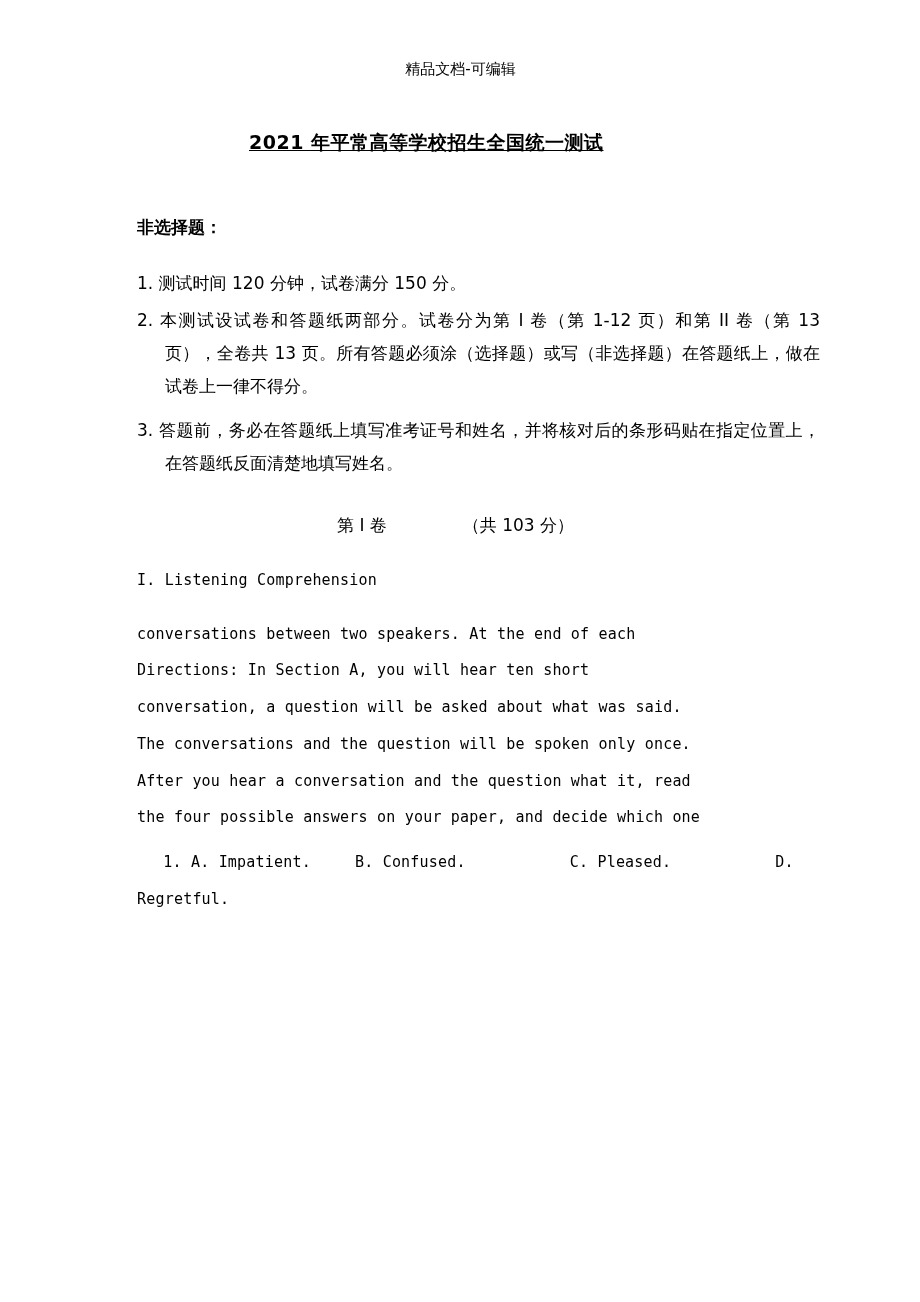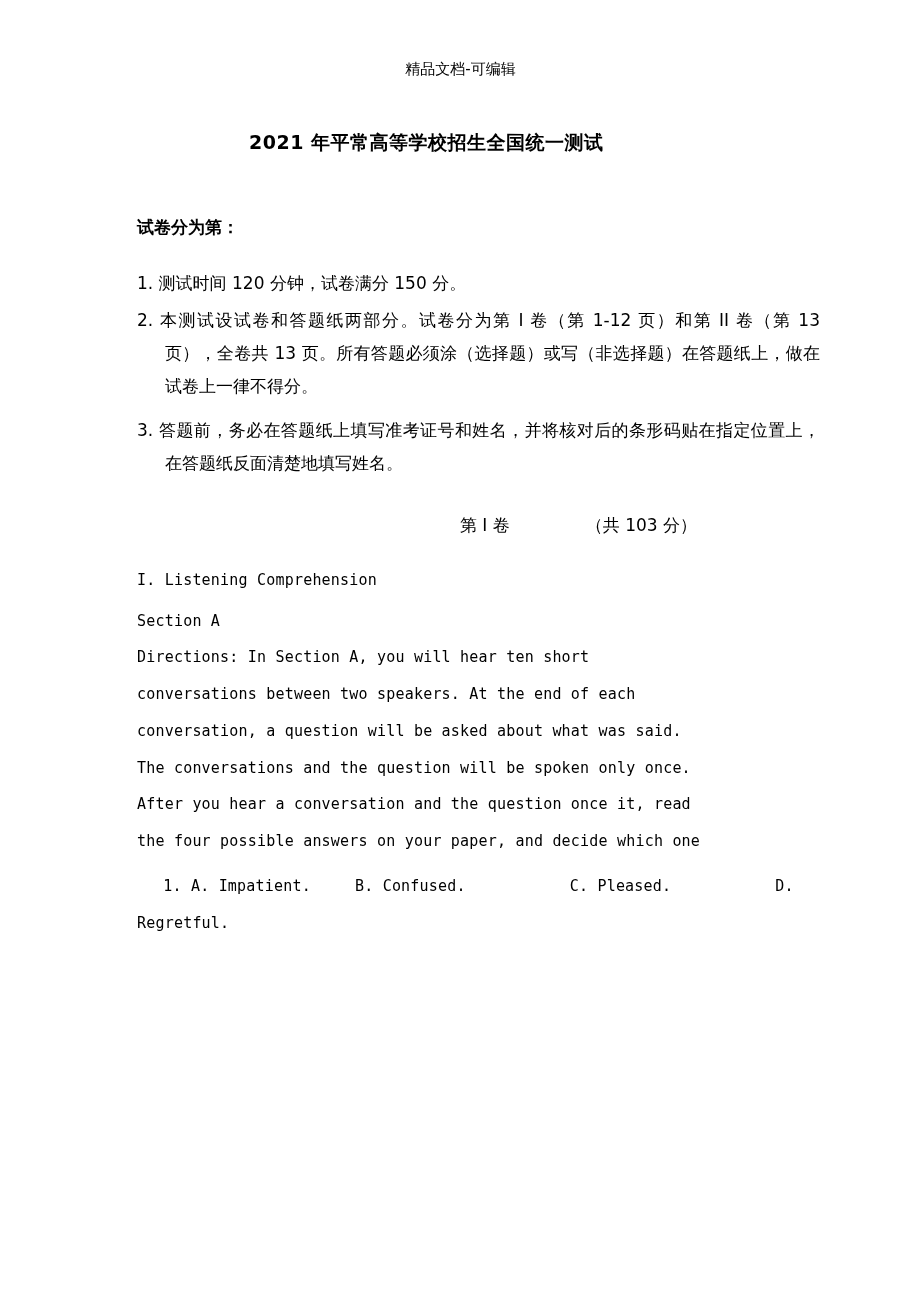--- a/index.html
+++ b/index.html
@@ -30,20 +30,21 @@
     padding-right: 36px;
     font-family: "DejaVu Sans", sans-serif;
   }
   .doc-title {
     font-size: 19px;
     font-weight: bold;
     margin: 0 0 60px 0;
     padding-left: 112px;
     letter-spacing: 0.5px;
     font-family: "DejaVu Sans", sans-serif;
+    text-decoration: underline;
   }
   .notice-head {
     font-size: 17px;
     font-weight: bold;
     margin: 0 0 28px 0;
     font-family: "DejaVu Sans", sans-serif;
   }
   .notice-item {
     font-size: 17px;
     line-height: 1.95;
@@ -55,70 +56,68 @@
     font-family: "DejaVu Sans", sans-serif;
   }
   .notice-item.tight {
     margin-bottom: 4px;
   }
   .section-heading {
     font-size: 17px;
     margin: 34px 0 28px 0;
     padding-left: 200px;
     font-family: "DejaVu Sans", sans-serif;
-    text-align: center;
   }
   .section-heading .gap {
     display: inline-block;
     width: 76px;
   }
   .en {
     font-family: "DejaVu Sans Mono", monospace;
     font-size: 15px;
     line-height: 2.05;
     margin: 0 0 6px 0;
     letter-spacing: 0.2px;
   }
   .en.part-title {
-    margin-bottom: 10px;
+    margin-bottom: 23px;
   }
   .en.q-line {
     margin-top: 14px;
     text-align: center;
   }
   .q-opt-gap-1 { display: inline-block; width: 44px; }
   .q-opt-gap-2 { display: inline-block; width: 104px; }
 </style>
 </head>
 <body>
 
 <div class="page">
 
   <div class="watermark">精品文档-可编辑</div>
 
   <h1 class="doc-title">2021 年平常高等学校招生全国统一测试</h1>
 
-  <div class="notice-head">试卷分为第：</div>
+  <div class="notice-head">非选择题：</div>
 
   <p class="notice-item tight">1. 测试时间 120 分钟，试卷满分 150 分。</p>
   <p class="notice-item">2. 本测试设试卷和答题纸两部分。试卷分为第 I 卷（第 1-12 页）和第 II 卷（第 13 页），全卷共 13 页。所有答题必须涂（选择题）或写（非选择题）在答题纸上，做在试卷上一律不得分。</p>
   <p class="notice-item">3. 答题前，务必在答题纸上填写准考证号和姓名，并将核对后的条形码贴在指定位置上，在答题纸反面清楚地填写姓名。</p>
 
   <div class="section-heading">
     <span>第 I 卷</span><span class="gap"></span><span>（共 103 分）</span>
   </div>
 
   <p class="en part-title">I. Listening Comprehension</p>
-  <p class="en">Section A</p>
 
+  <p class="en">conversations  between  two  speakers.   At  the  end  of  each</p>
   <p class="en">Directions:   In  Section  A,  you  will  hear  ten  short</p>
-  <p class="en">conversations  between  two  speakers.   At  the  end  of  each</p>
   <p class="en">conversation,  a  question  will  be  asked  about  what  was  said.</p>
   <p class="en">The  conversations  and  the  question  will  be  spoken  only  once.</p>
-  <p class="en">After  you  hear  a  conversation  and  the  question  once  it,  read</p>
+  <p class="en">After  you  hear  a  conversation  and  the  question  what  it,  read</p>
   <p class="en">the  four  possible  answers  on  your  paper,  and  decide  which  one</p>
 
   <p class="en q-line">
     <span>1. A. Impatient.</span><span class="q-opt-gap-1"></span><span>B. Confused.</span><span class="q-opt-gap-2"></span><span>C. Pleased.</span><span class="q-opt-gap-2"></span><span>D.</span>
   </p>
   <p class="en">Regretful.</p>
 
 </div>
 
 </body></html>

